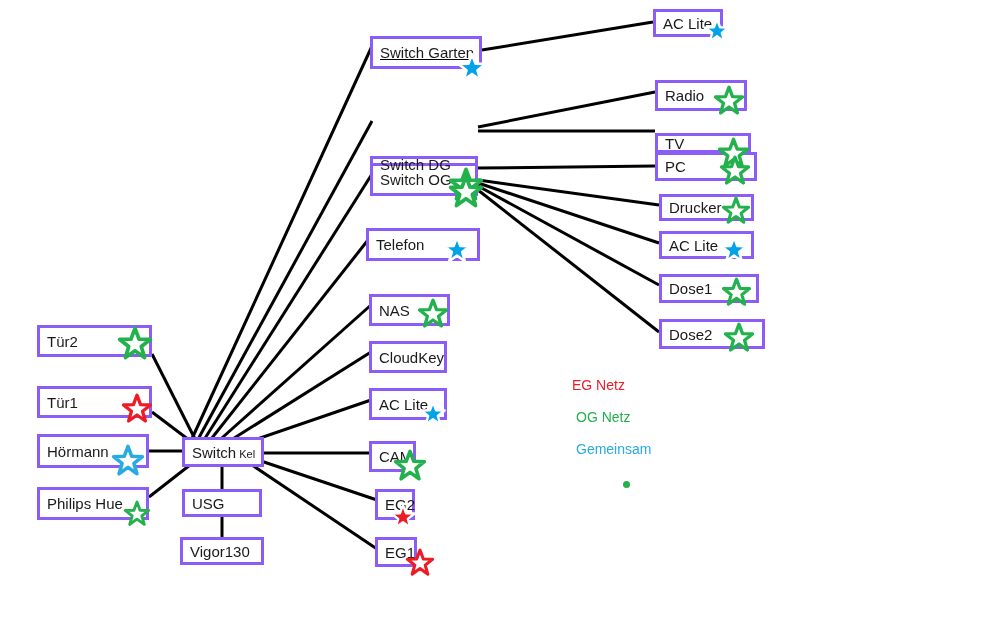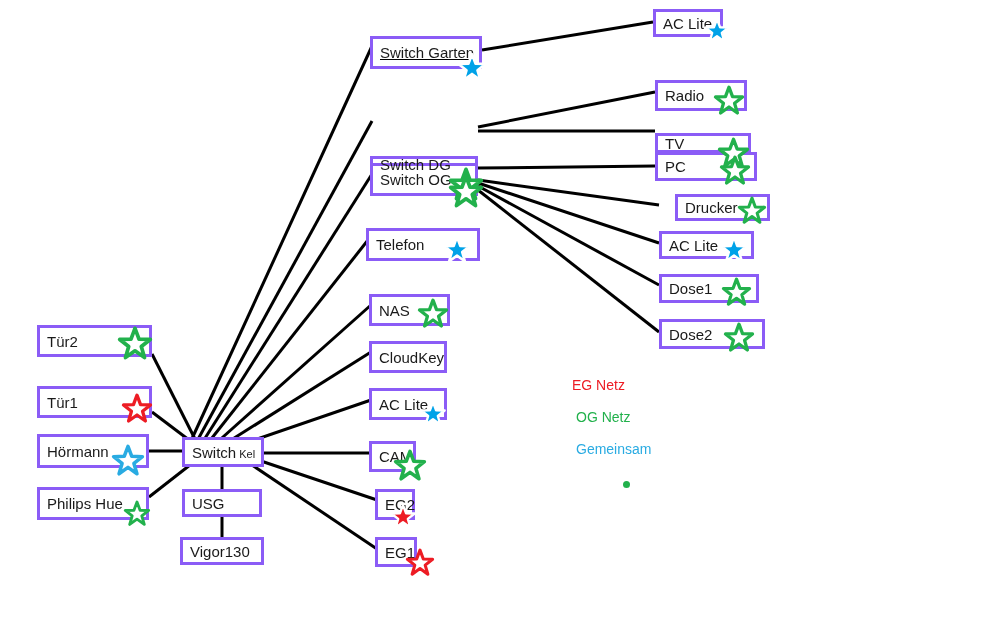--- a/index.html
+++ b/index.html
@@ -88,21 +88,21 @@
         <svg width="34" height="34" viewBox="0 0 100 100" class="star" style="left: 76px; top: 9px;">
           <polygon points="50,4 61.8,35.5 95,36.5 68.5,57.5 78,90 50,70 22,90 31.5,57.5 5,36.5 38.2,35.5" fill="#ffffff" stroke="#22B14C" stroke-width="11" stroke-linejoin="round"></polygon>
         </svg>
       </div>
       <div class="node" style="left: 655px; top: 152px; width: 102px; height: 29px;">
         <span class="label">PC</span>
         <svg width="30" height="30" viewBox="0 0 100 100" class="star" style="left: 62px; top: 1px;">
           <polygon points="50,4 61.8,35.5 95,36.5 68.5,57.5 78,90 50,70 22,90 31.5,57.5 5,36.5 38.2,35.5" fill="#ffffff" stroke="#22B14C" stroke-width="11" stroke-linejoin="round"></polygon>
         </svg>
       </div>
-      <div class="node" style="left: 659px; top: 194px; width: 95px; height: 27px; margin-left: 16px;">
+      <div class="node" style="left: 659px; top: 194px; width: 95px; height: 27px;">
         <span class="label">Drucker</span>
         <svg width="28" height="28" viewBox="0 0 100 100" class="star" style="left: 60px; top: 0px;">
           <polygon points="50,4 61.8,35.5 95,36.5 68.5,57.5 78,90 50,70 22,90 31.5,57.5 5,36.5 38.2,35.5" fill="#ffffff" stroke="#22B14C" stroke-width="11" stroke-linejoin="round"></polygon>
         </svg>
       </div>
       <div class="node" style="left: 659px; top: 231px; width: 95px; height: 28px;">
         <span class="label">AC Lite</span>
         <svg width="28" height="28" viewBox="0 0 100 100" class="star" style="left: 58px; top: 2px;">
           <polygon points="50,4 61.8,35.5 95,36.5 68.5,57.5 78,90 50,70 22,90 31.5,57.5 5,36.5 38.2,35.5" fill="#00A2E8" stroke="#ffffff" stroke-width="9" stroke-linejoin="round"></polygon>
         </svg>

